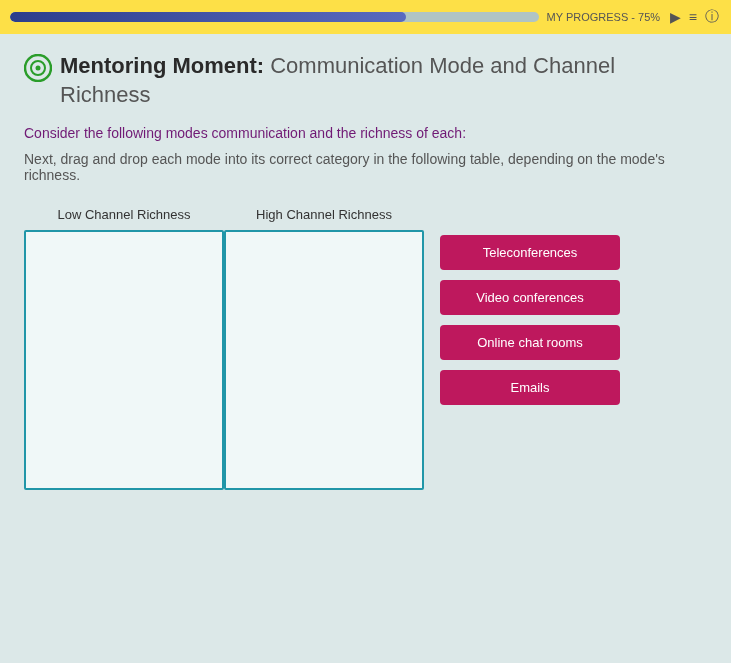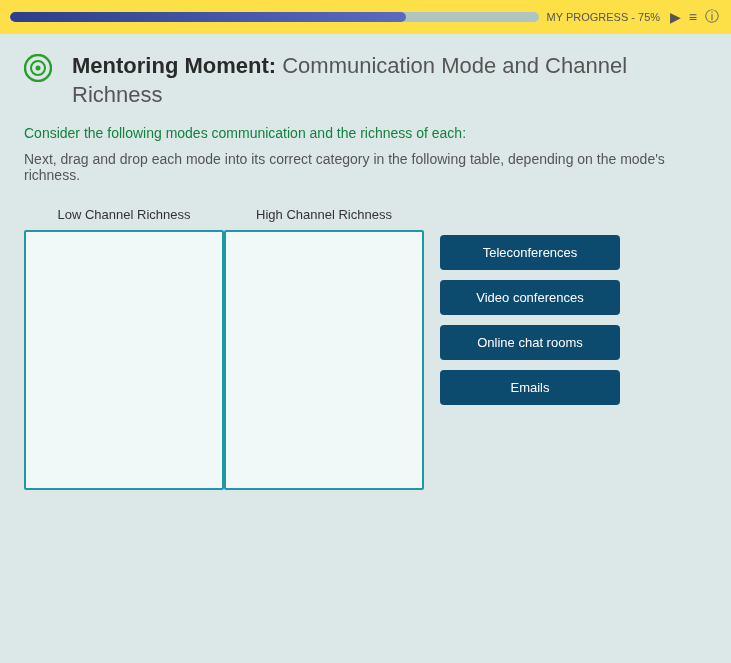--- a/index.html
+++ b/index.html
@@ -53,21 +53,21 @@
 
     
     .main-content {
       padding: 18px 24px 18px 24px;
     }
 
     
     .title-row {
       display: flex;
       align-items: flex-start;
-      gap: 20px;
+      gap: 8px;
       margin-bottom: 16px;
     }
     .title-icon {
       width: 28px;
       height: 28px;
       flex-shrink: 0;
       margin-top: 2px;
     }
     .title-text {
       font-size: 22px;
@@ -75,21 +75,21 @@
       color: #555;
     }
     .title-text strong {
       color: #2a2a2a;
       font-weight: bold;
     }
 
     
     .instruction-1 {
       font-size: 14px;
-      color: #15803d;
+      color: #701a75;
       margin-bottom: 10px;
     }
     .instruction-2 {
       font-size: 14px;
       color: #555;
       margin-bottom: 24px;
     }
 
     
     .drag-drop-area {
@@ -124,21 +124,21 @@
     }
 
     
     .items-list {
       display: flex;
       flex-direction: column;
       gap: 10px;
       padding-top: 28px;
     }
     .drag-item {
-      background-color: #0c4a6e;
+      background-color: #be185d;
       color: white;
       padding: 10px 18px;
       border-radius: 4px;
       font-size: 13px;
       cursor: grab;
       text-align: center;
       min-width: 180px;
       user-select: none;
     }
 

